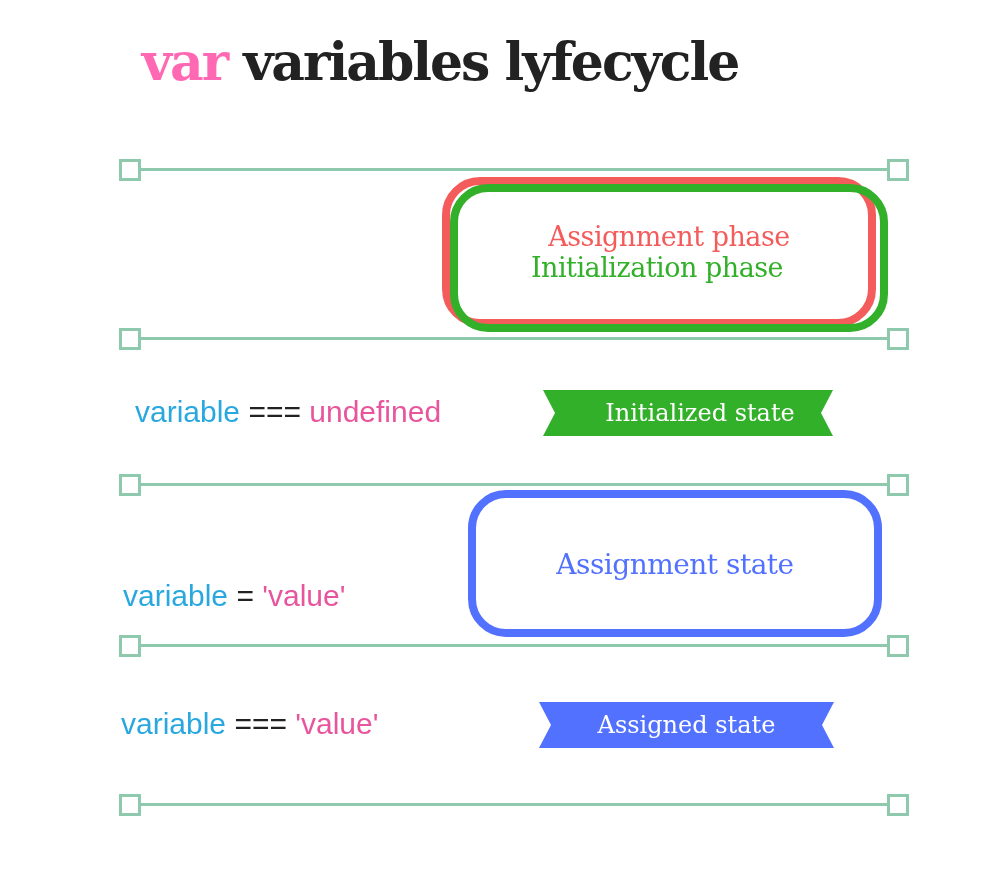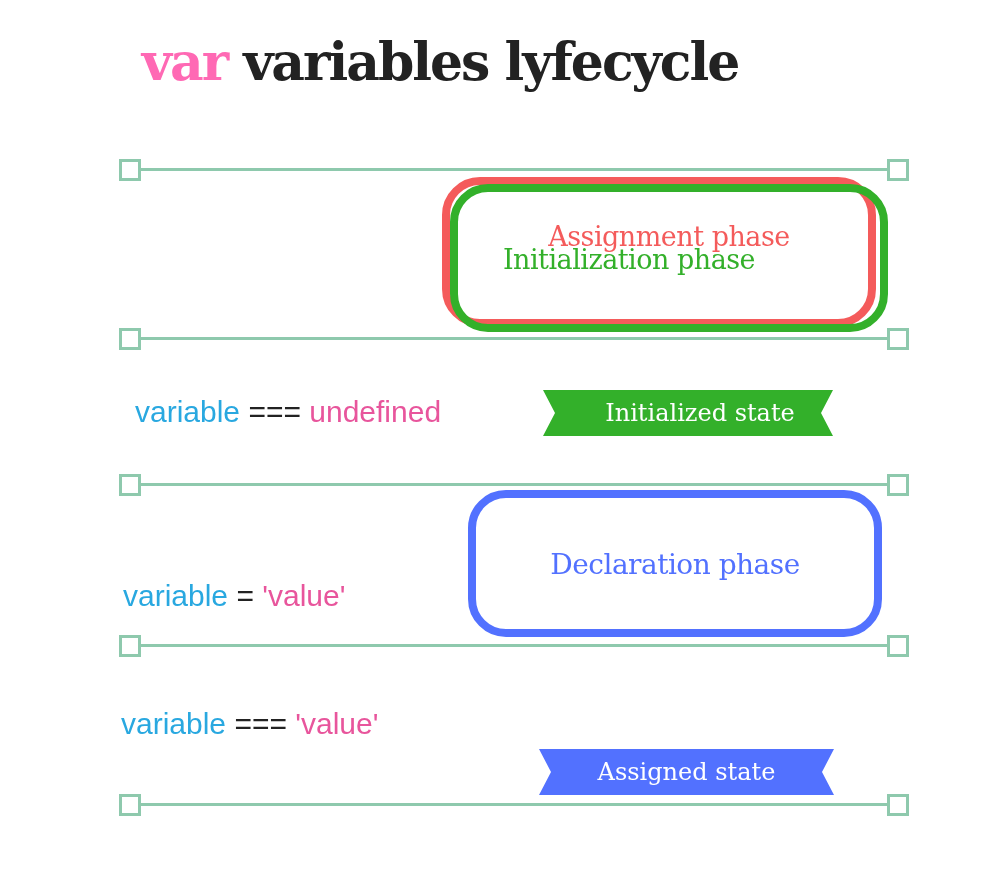--- a/index.html
+++ b/index.html
@@ -48,33 +48,33 @@
 </div>
 <div>
   <div class="guide" style="top:803px;"></div>
   <div class="sq" style="left:119px; top:794px;"></div>
   <div class="sq" style="left:887px; top:794px;"></div>
 </div>
 
 <div class="box" style="left:442px; top:177px; width:434px; height:150px; border:8px solid #f45b5b;"></div>
 <div class="box" style="left:450px; top:184px; width:438px; height:148px; border:8px solid #33b02a;"></div>
 <div class="phase-text" style="left:450px; top:222px; width:438px; color:#f45b5b;">Assignment phase</div>
-<div class="phase-text" style="left:450px; top:245px; width:358px; color:#33b02a;">Initialization phase</div>
+<div class="phase-text" style="left:450px; top:253px; width:358px; color:#33b02a;padding-left:28px;">Initialization phase</div>
 
 <div class="code" style="left:135px; top:397px;"><span class="v">variable</span><span class="op"> === </span><span class="s">undefined</span></div>
 <div class="ribbon" style="left:543px; top:390px; width:290px;">
   <svg class="abs" style="left:0; top:0;" width="290" height="46">
     <polygon points="0,0 290,0 278,23 290,46 0,46 12,23" fill="#33b02a"></polygon>
   </svg>
   <span style="position:relative;margin-left:24px;">Initialized state</span>
 </div>
 
 <div class="code" style="left:123px; top:581px;"><span class="v">variable</span><span class="op"> = </span><span class="s">'value'</span></div>
 <div class="box" style="left:468px; top:490px; width:414px; height:147px; border:8px solid #5271ff;"></div>
-<div class="phase-text" style="left:468px; top:550px; width:414px; color:#5271ff; font-size:28px;">Declaration phase</div>
+<div class="phase-text" style="left:468px; top:550px; width:414px; color:#5271ff; font-size:28px;">Assignment state</div>
 
 <div class="code" style="left:121px; top:709px;"><span class="v">variable</span><span class="op"> === </span><span class="s">'value'</span></div>
-<div class="ribbon" style="left:539px; top:702px; width:295px;margin-top:47px;">
+<div class="ribbon" style="left:539px; top:702px; width:295px;">
   <svg class="abs" style="left:0; top:0;" width="295" height="46">
     <polygon points="0,0 295,0 283,23 295,46 0,46 12,23" fill="#5271ff"></polygon>
   </svg>
   <span style="position:relative;">Assigned state</span>
 </div>
 
 </body></html>

